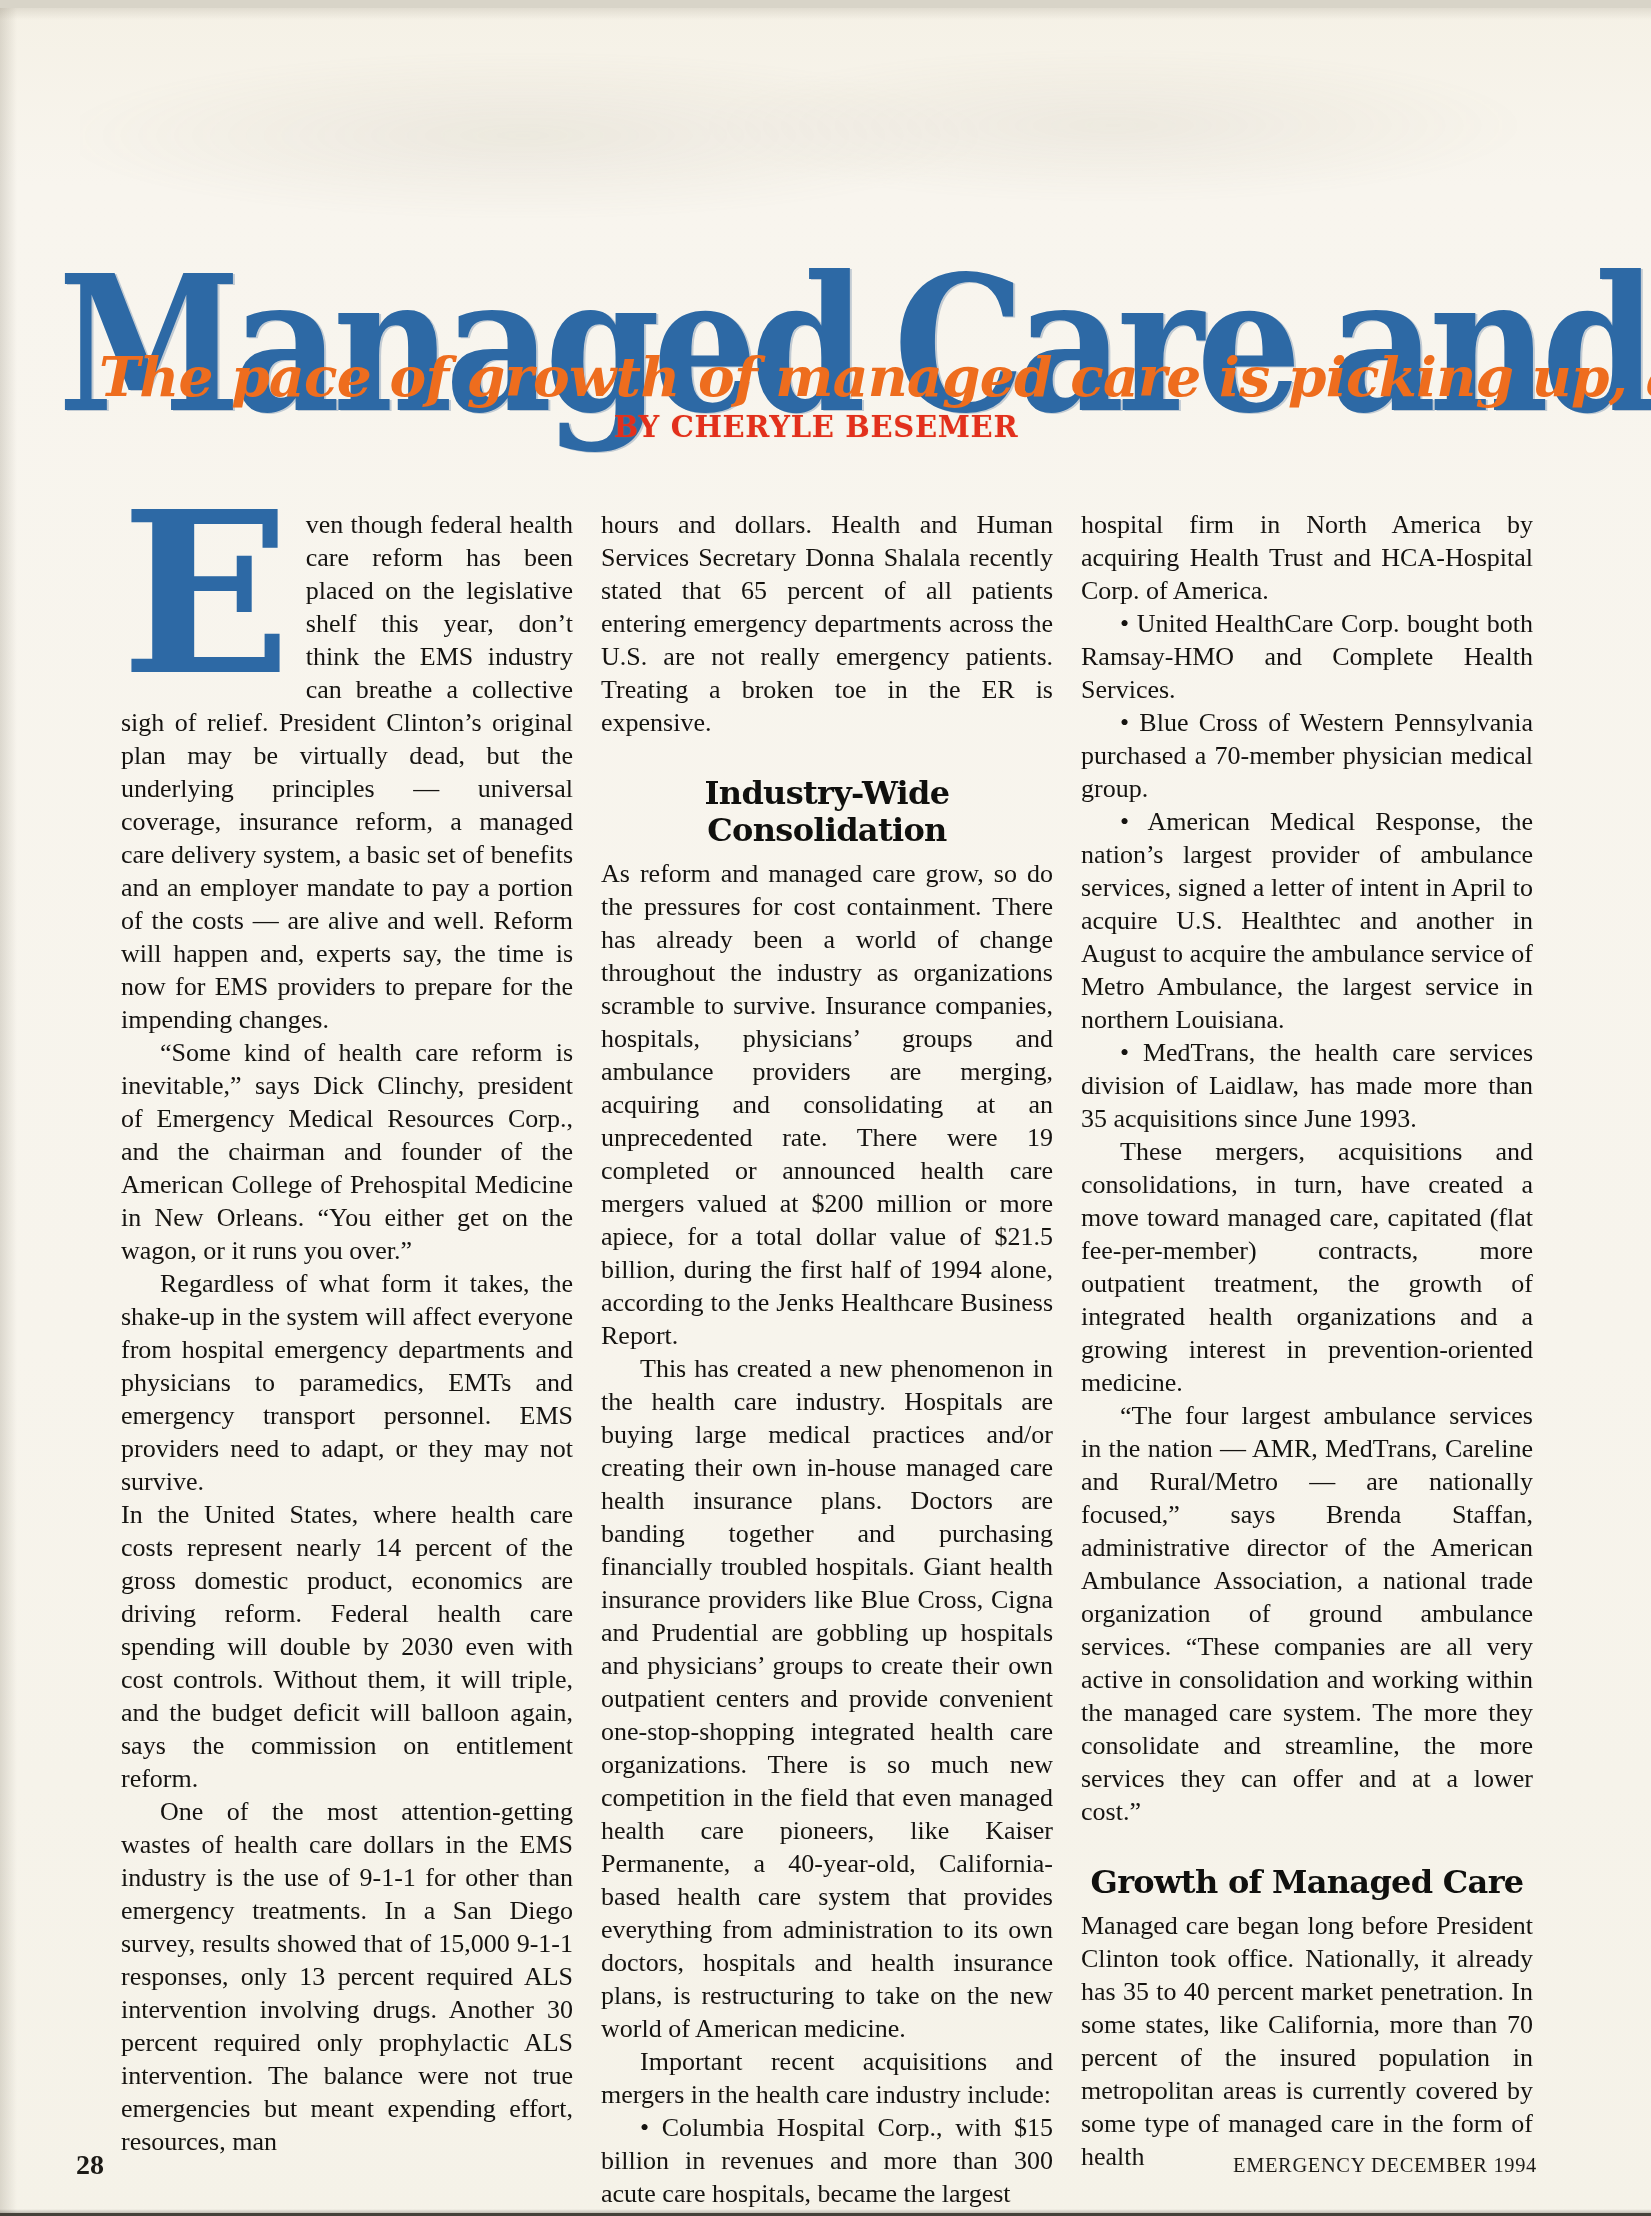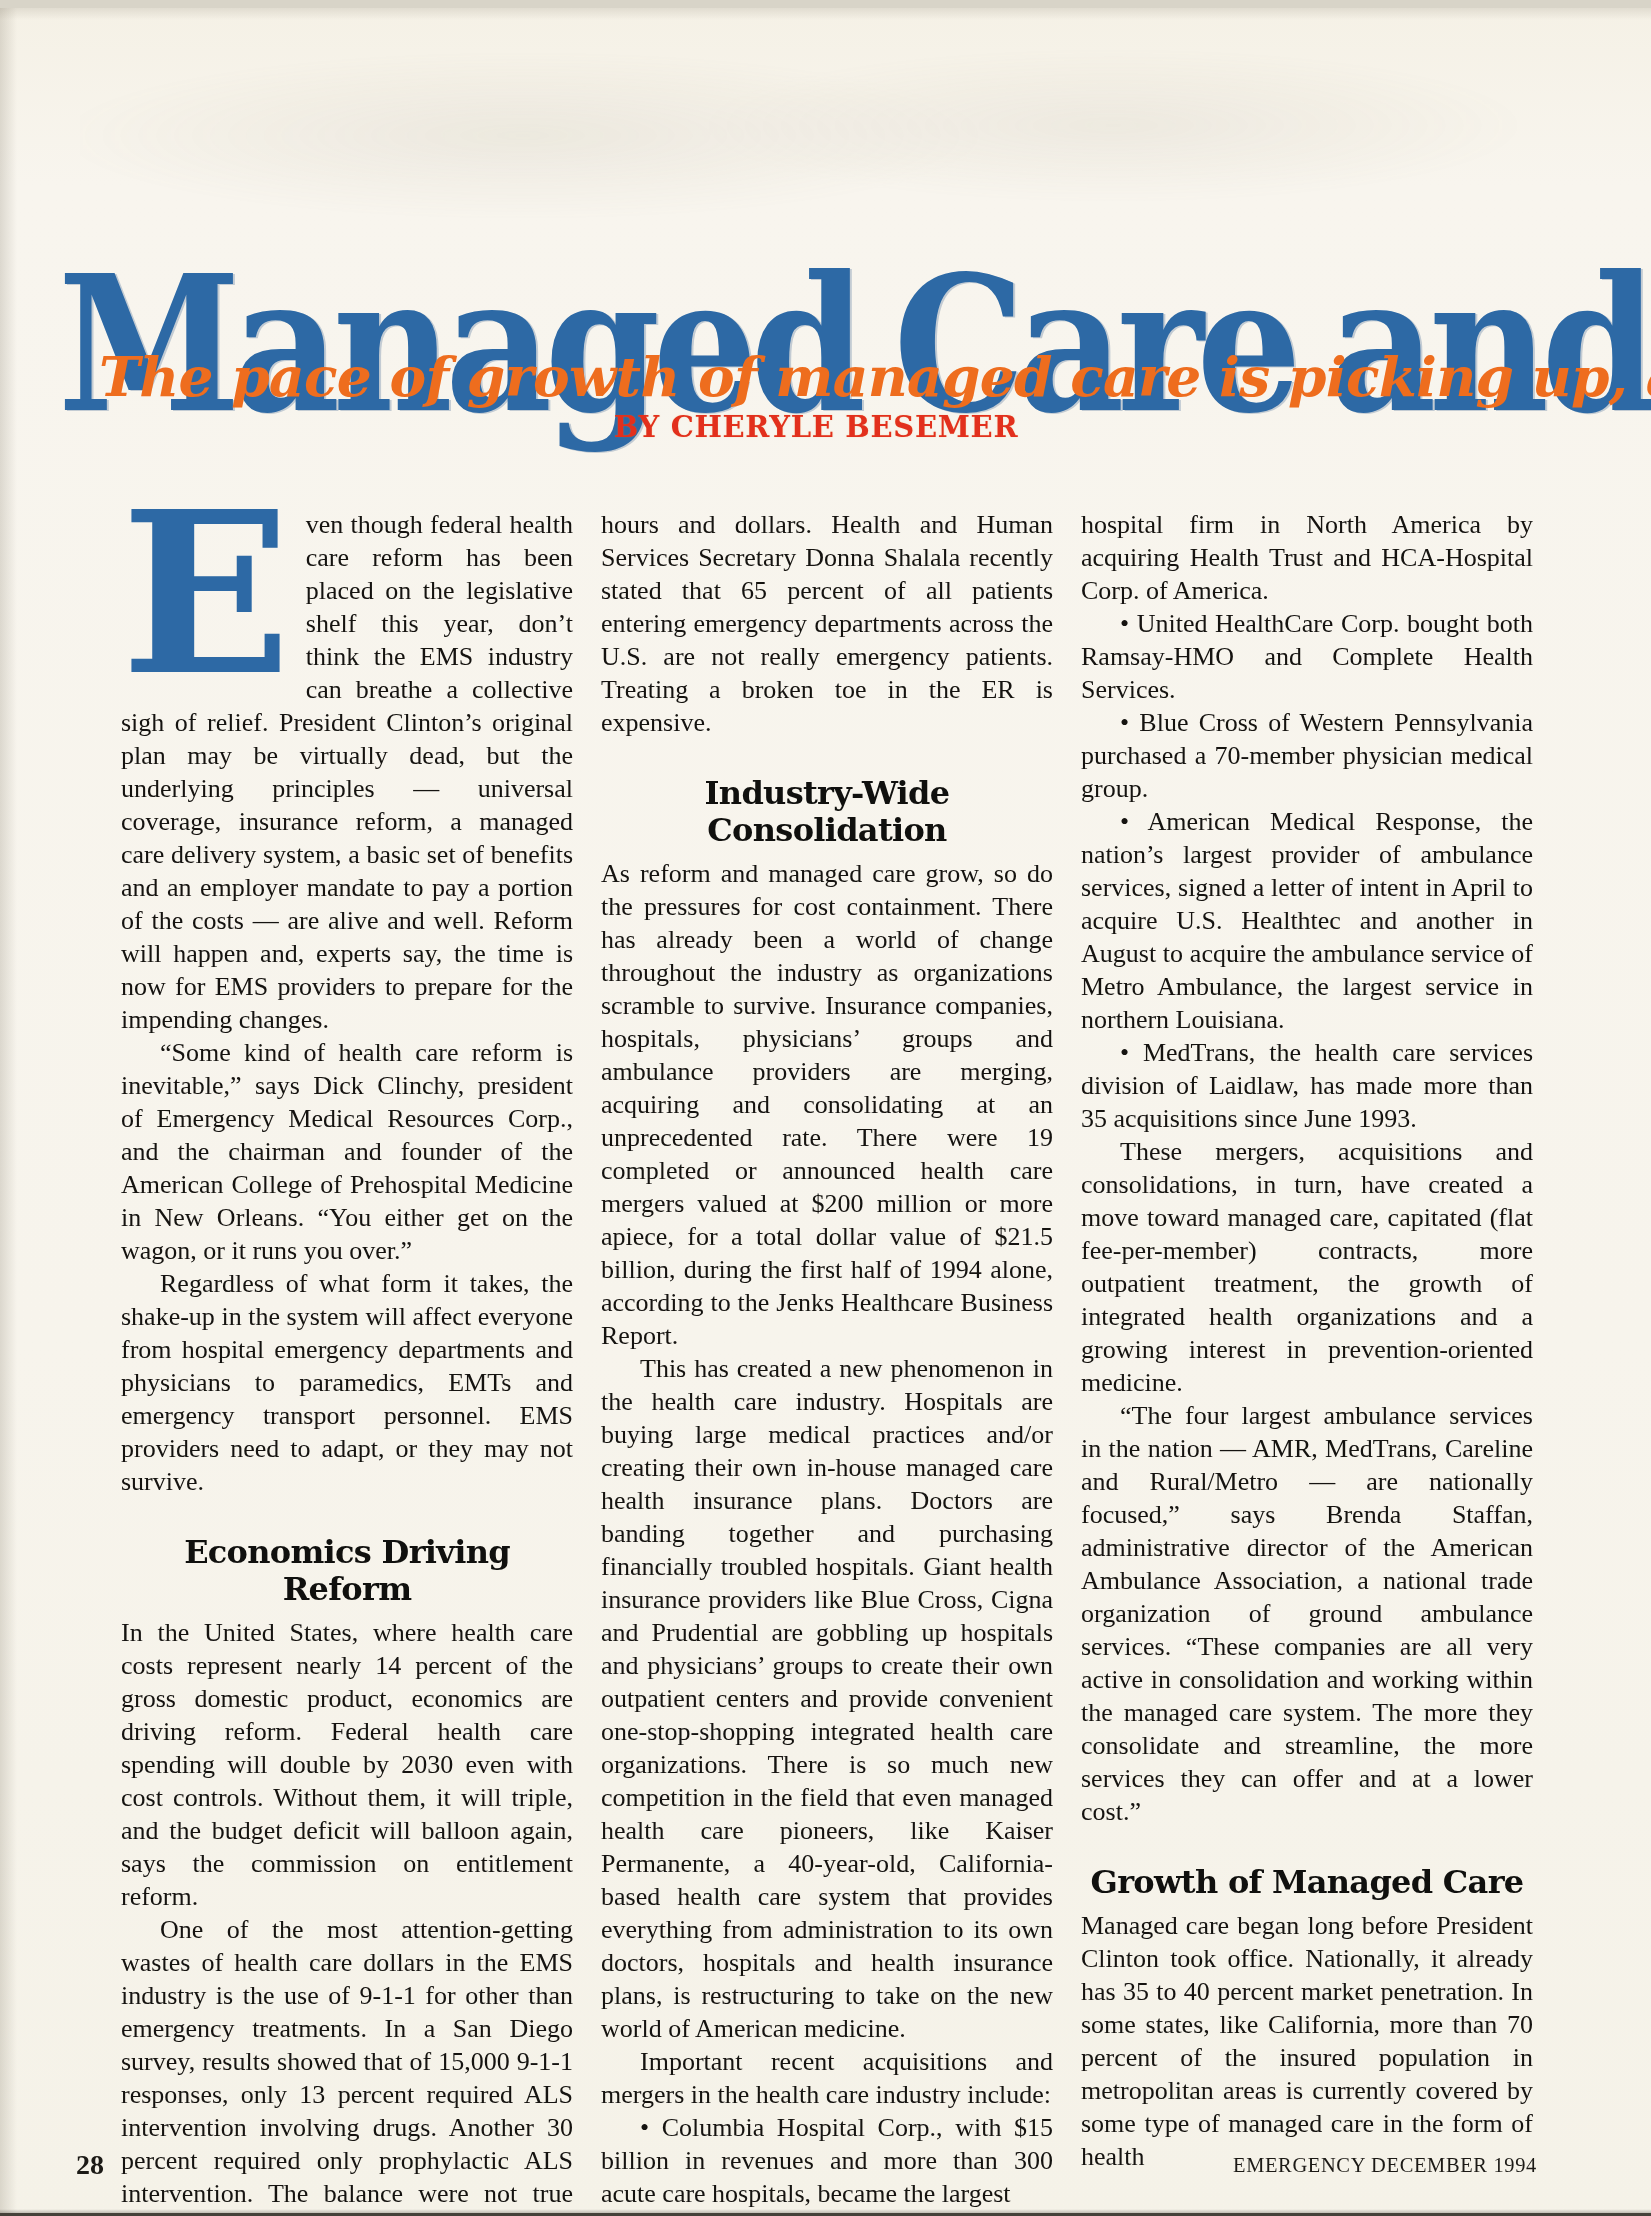--- a/index.html
+++ b/index.html
@@ -168,21 +168,20 @@
   <div class="deck">The pace of growth of managed care is picking up, and EMS</div>
 
   <div class="byline">BY CHERYLE BESEMER</div>
 
   <div class="columns">
 
     <div class="column">
       <p class="para"><span class="dropcap">E</span><span>ven though federal health care reform has been placed on the legislative shelf this year, don’t think the EMS industry can breathe a collective sigh of relief. President Clinton’s original plan may be virtually dead, but the underlying principles — universal coverage, insurance reform, a managed care delivery system, a basic set of benefits and an employer mandate to pay a portion of the costs — are alive and well. Reform will happen and, experts say, the time is now for EMS providers to prepare for the impending changes.</span></p>
       <p class="para indent">“Some kind of health care reform is inevitable,” says Dick Clinchy, president of Emergency Medical Resources Corp., and the chairman and founder of the American College of Prehospital Medicine in New Orleans. “You either get on the wagon, or it runs you over.”</p>
       <p class="para indent">Regardless of what form it takes, the shake-up in the system will affect everyone from hospital emergency departments and physicians to paramedics, EMTs and emergency transport personnel. EMS providers need to adapt, or they may not survive.</p>
-      <h3 class="col-heading">Economics Driving Reform</h3>
       <p class="para">In the United States, where health care costs represent nearly 14 percent of the gross domestic product, economics are driving reform. Federal health care spending will double by 2030 even with cost controls. Without them, it will triple, and the budget deficit will balloon again, says the commission on entitlement reform.</p>
       <p class="para indent">One of the most attention-getting wastes of health care dollars in the EMS industry is the use of 9-1-1 for other than emergency treatments. In a San Diego survey, results showed that of 15,000 9-1-1 responses, only 13 percent required ALS intervention involving drugs. Another 30 percent required only prophylactic ALS intervention. The balance were not true emergencies but meant expending effort, resources, man</p>
     </div>
 
     <div class="column">
       <p class="para">hours and dollars. Health and Human Services Secretary Donna Shalala recently stated that 65 percent of all patients entering emergency departments across the U.S. are not really emergency patients. Treating a broken toe in the ER is expensive.</p>
       <h3 class="col-heading">Industry-Wide Consolidation</h3>
       <p class="para">As reform and managed care grow, so do the pressures for cost containment. There has already been a world of change throughout the industry as organizations scramble to survive. Insurance companies, hospitals, physicians’ groups and ambulance providers are merging, acquiring and consolidating at an unprecedented rate. There were 19 completed or announced health care mergers valued at $200 million or more apiece, for a total dollar value of $21.5 billion, during the first half of 1994 alone, according to the Jenks Healthcare Business Report.</p>
       <p class="para indent">This has created a new phenomenon in the health care industry. Hospitals are buying large medical practices and/or creating their own in-house managed care health insurance plans. Doctors are banding together and purchasing financially troubled hospitals. Giant health insurance providers like Blue Cross, Cigna and Prudential are gobbling up hospitals and physicians’ groups to create their own outpatient centers and provide convenient one-stop-shopping integrated health care organizations. There is so much new competition in the field that even managed health care pioneers, like Kaiser Permanente, a 40-year-old, California-based health care system that provides everything from administration to its own doctors, hospitals and health insurance plans, is restructuring to take on the new world of American medicine.</p>
       <p class="para indent">Important recent acquisitions and mergers in the health care industry include:</p>

